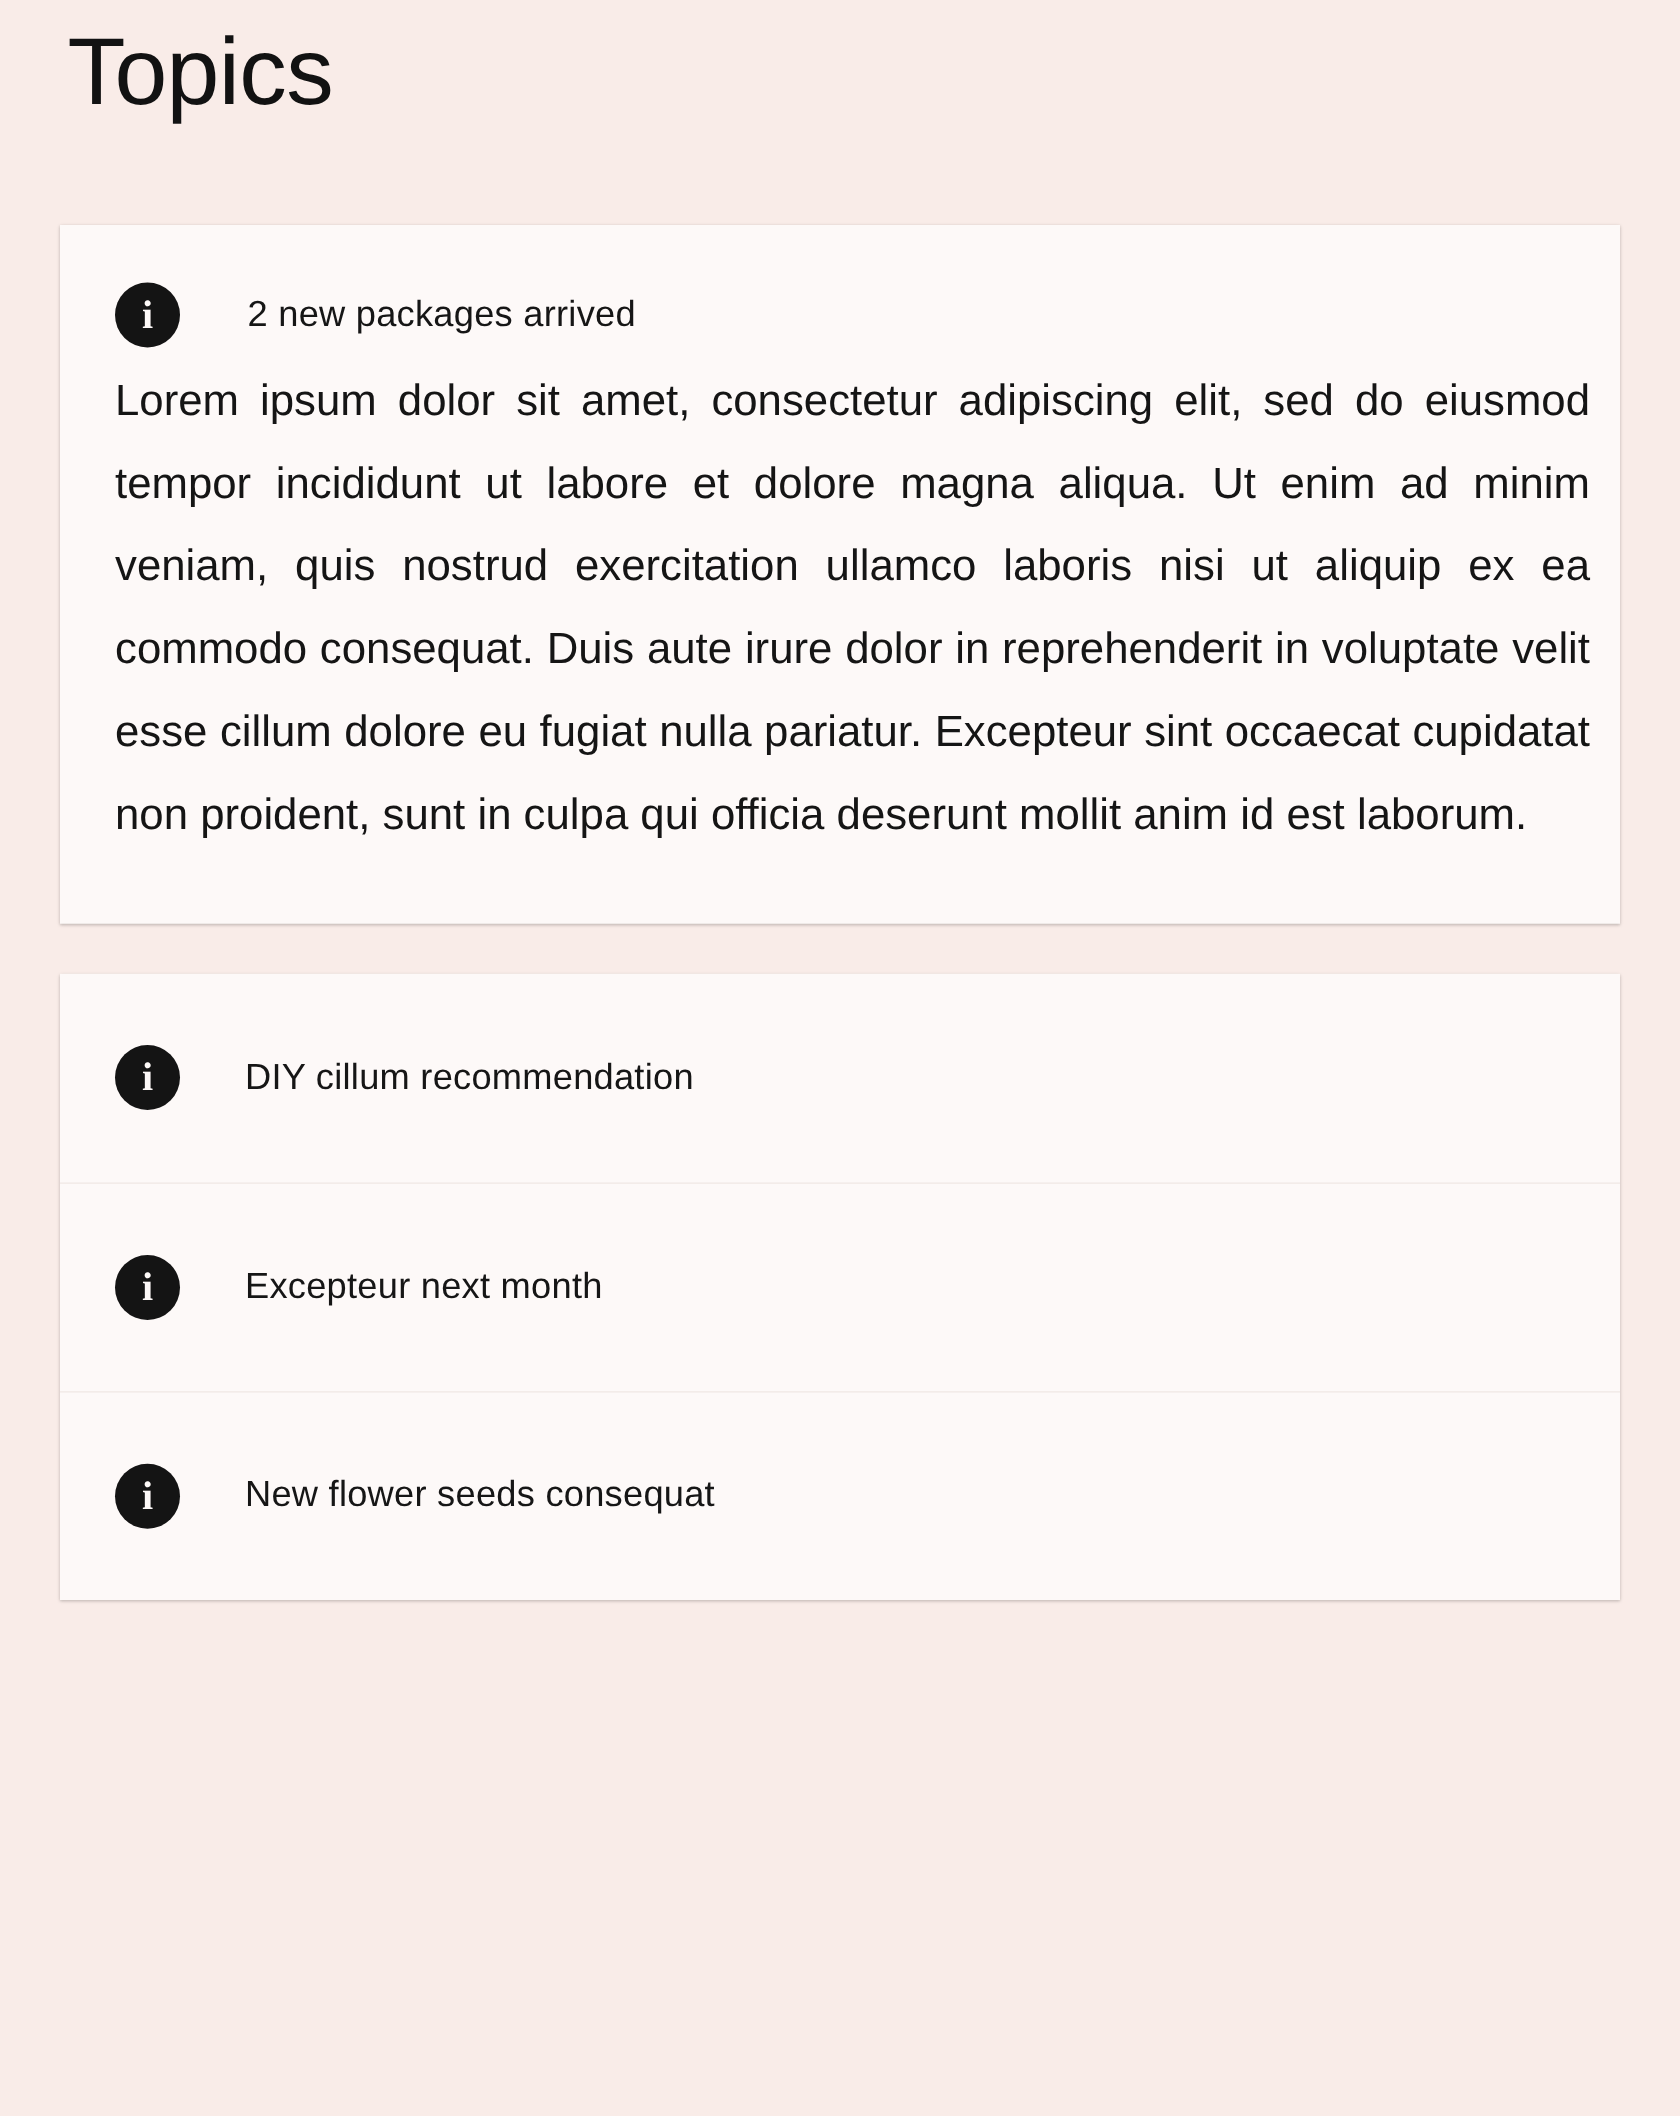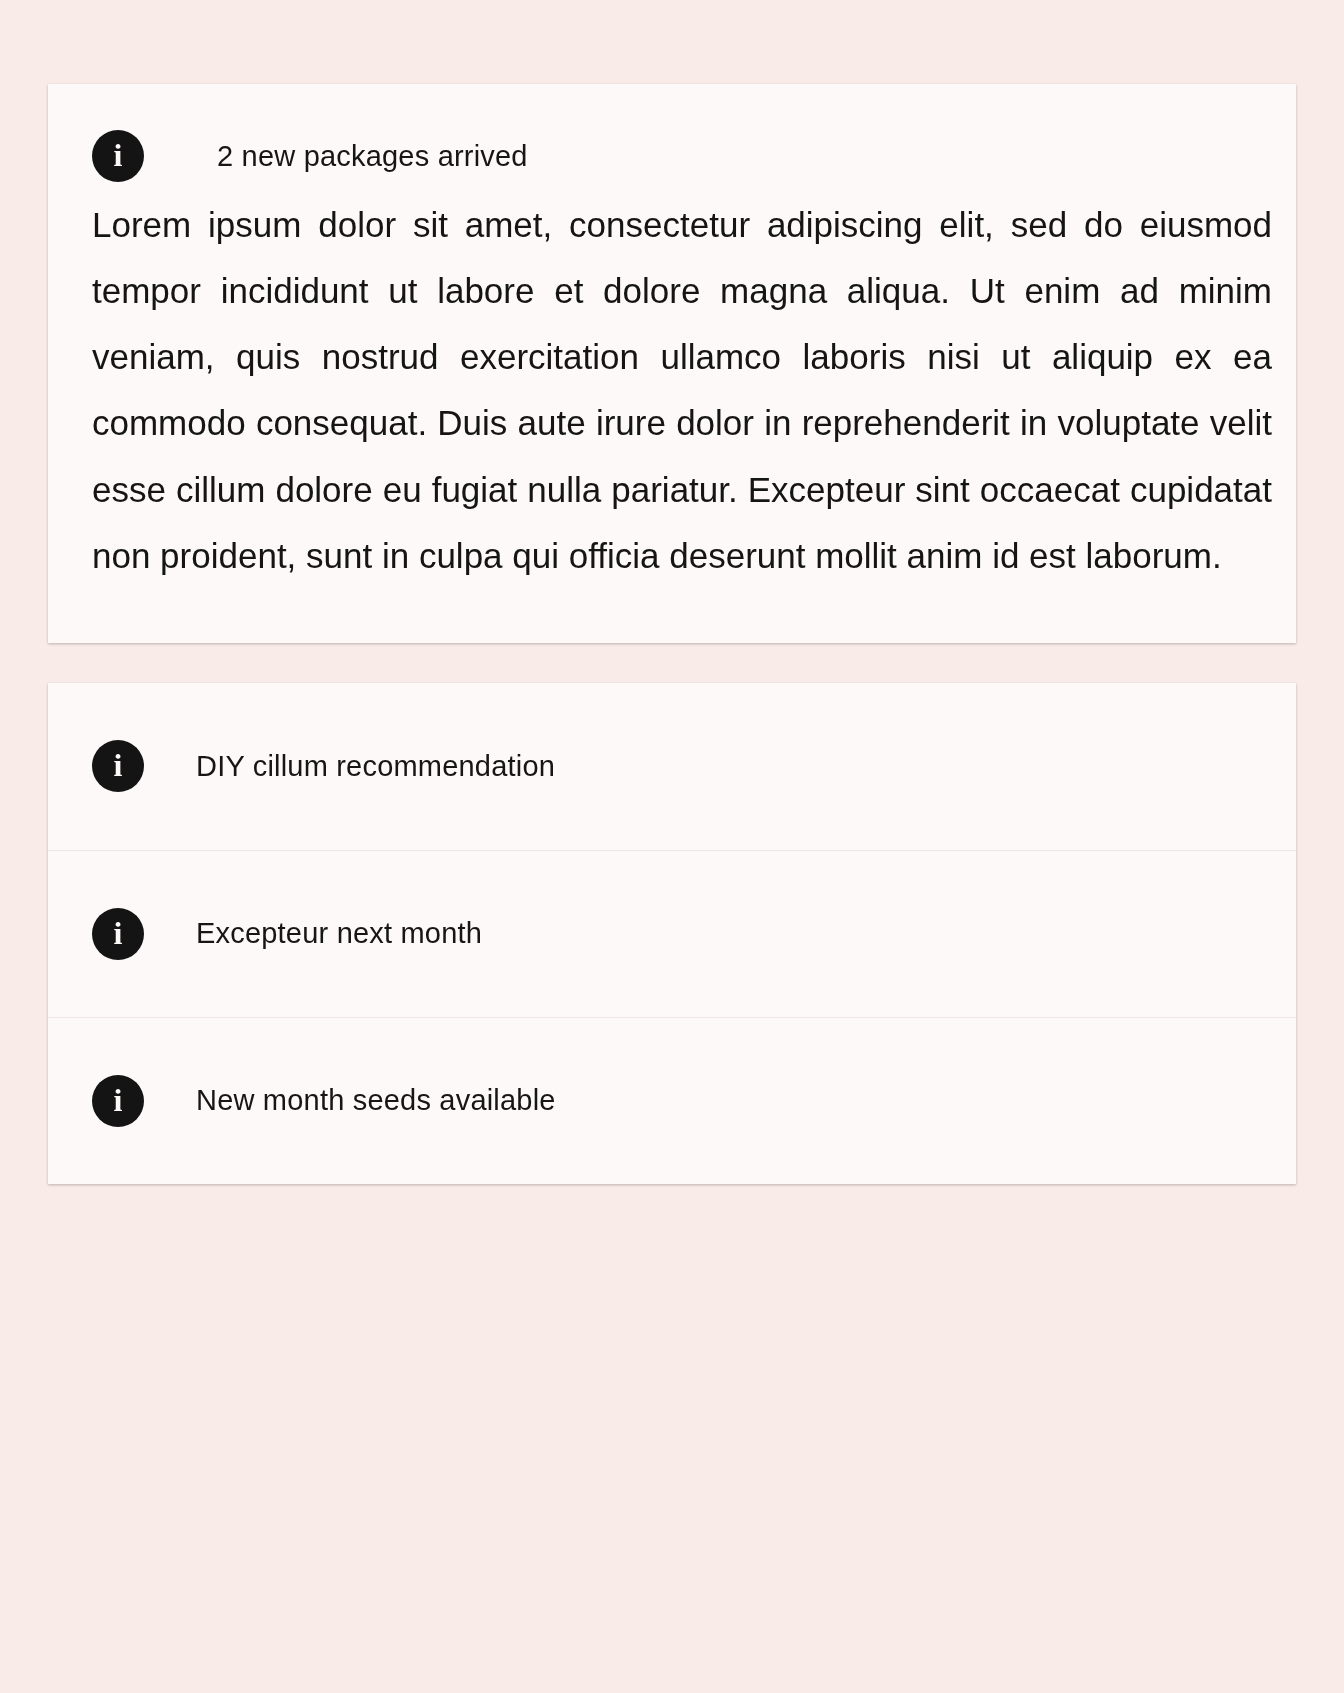--- a/index.html
+++ b/index.html
@@ -76,21 +76,21 @@
   .info-icon span { transform: translateY(-1px); }
 
   .row-label {
     font-size: 29px;
     letter-spacing: 0.2px;
     color: #161616;
     margin-left: 52px;
     white-space: nowrap;
   }
   .panel-header .row-label {
-    margin-left: 73px;
+    margin-left: 54px;
   }
 
   
   .list-card {
     margin-top: 40px;
     margin-bottom: 60px;
   }
   .list-row {
     display: flex;
     align-items: center;
@@ -100,20 +100,21 @@
   }
   .list-row + .list-row {
     border-top: 1px solid #f0e7e4;
   }
 </style>
 </head>
 <body>
 
 <div class="page">
 
+  <h1 class="page-title">Topics</h1>
 
   <div class="card panel">
     <div class="panel-header">
       <div class="info-icon">
         <span>i</span>
       </div>
       <div class="row-label">2 new packages arrived</div>
     </div>
     <div class="panel-body">
       <p class="panel-text">Lorem ipsum dolor sit amet, consectetur adipiscing elit, sed do eiusmod tempor incididunt ut labore et dolore magna aliqua. Ut enim ad minim veniam, quis nostrud exercitation ullamco laboris nisi ut aliquip ex ea commodo consequat. Duis aute irure dolor in reprehenderit in voluptate velit esse cillum dolore eu fugiat nulla pariatur. Excepteur sint occaecat cupidatat non proident, sunt in culpa qui officia deserunt mollit anim id est laborum.</p>
@@ -133,18 +134,18 @@
       <div class="info-icon">
         <span>i</span>
       </div>
       <div class="row-label">Excepteur next month</div>
     </div>
 
     <div class="list-row">
       <div class="info-icon">
         <span>i</span>
       </div>
-      <div class="row-label">New month seeds available</div>
+      <div class="row-label">New flower seeds consequat</div>
     </div>
 
   </div>
 
 </div>
 
 </body></html>

